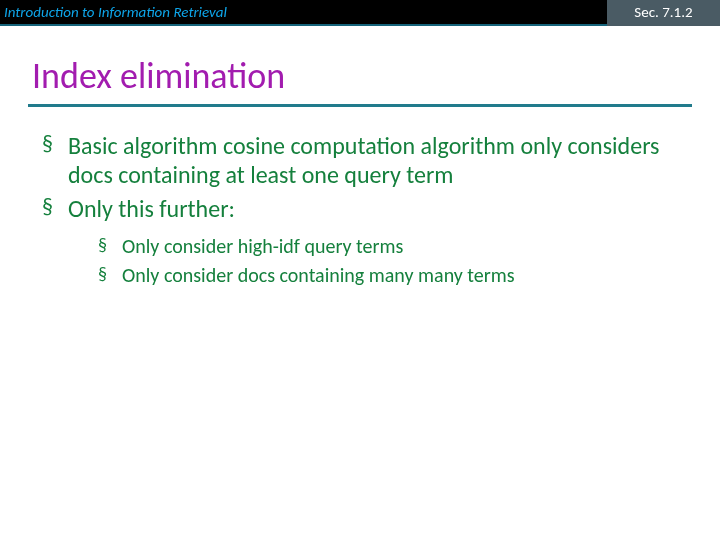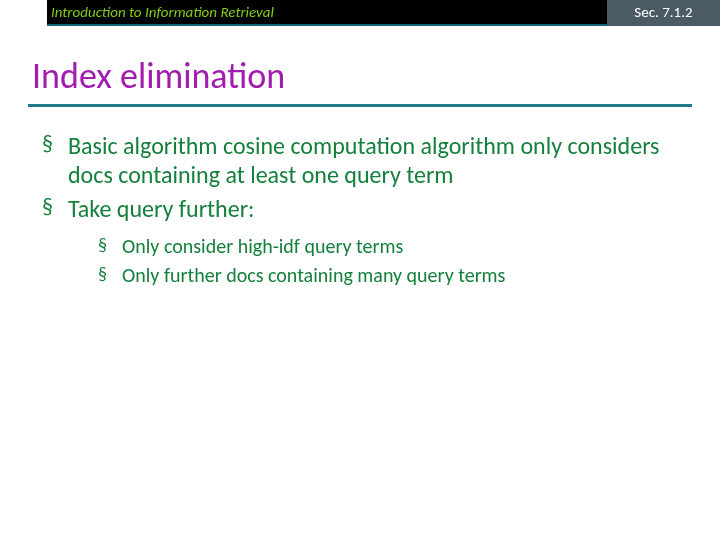--- a/index.html
+++ b/index.html
@@ -11,27 +11,26 @@
       overflow: hidden;
     }
     .header {
       display: flex;
       width: 100%;
       height: 26px;
     }
     .header-left {
       flex: 1;
       background: #000000;
-      color: #84cc16;
+      color: #0ea5e9;
       font-style: italic;
       font-size: 15px;
       padding: 3px 6px 8px 4px;
       font-family: Calibri, Arial, sans-serif;
       border-bottom: 2px solid #15637a;
-      margin-left: 47px;
     }
     .header-right {
       width: 113px;
       background: #4a5b64;
       color: #ffffff;
       font-size: 15px;
       text-align: center;
       padding-top: 3px;
       font-family: Calibri, Arial, sans-serif;
     }
@@ -97,20 +96,20 @@
   <div class="header-right">Sec. 7.1.2</div>
 </div>
 
 <div class="title">Index elimination</div>
 <div class="title-underline"></div>
 
 <div class="content">
   <ul class="outer">
     <li>Basic algorithm cosine computation algorithm only considers docs containing at least one query term</li>
     <li>
-      <span>Take query further:</span>
+      <span>Only this further:</span>
       <ul class="inner">
         <li>Only consider high-idf query terms</li>
-        <li>Only further docs containing many query terms</li>
+        <li>Only consider docs containing many many terms</li>
       </ul>
     </li>
   </ul>
 </div>
 
 </body></html>

